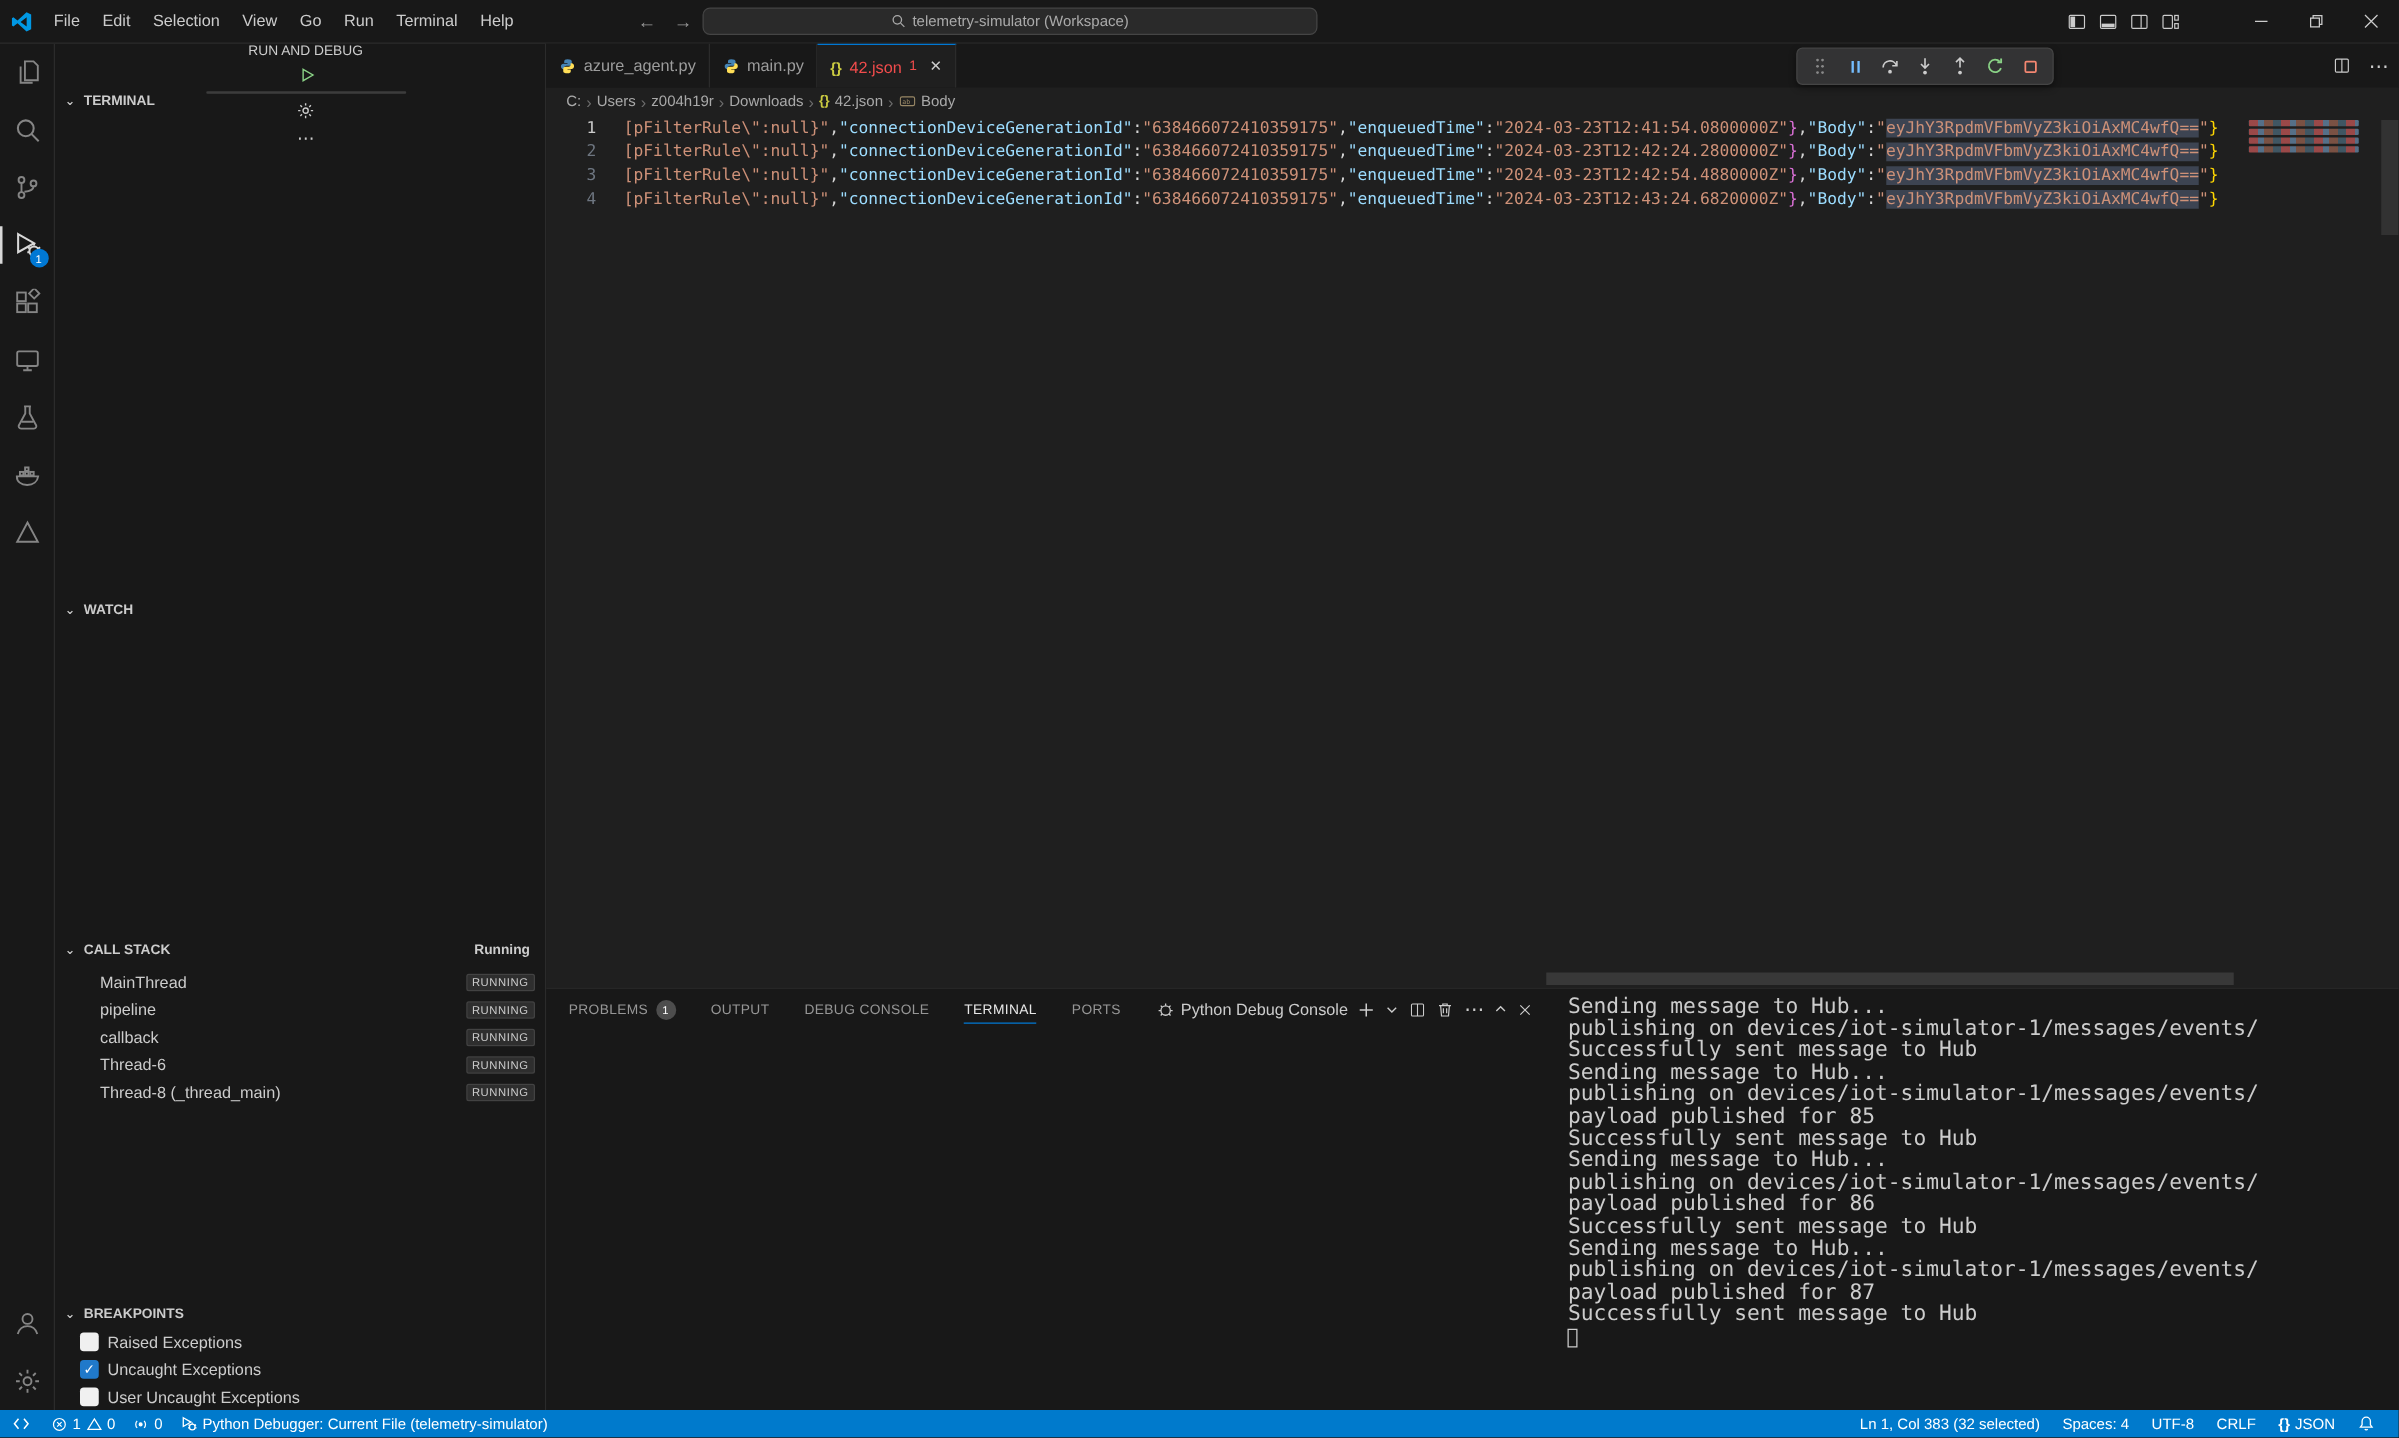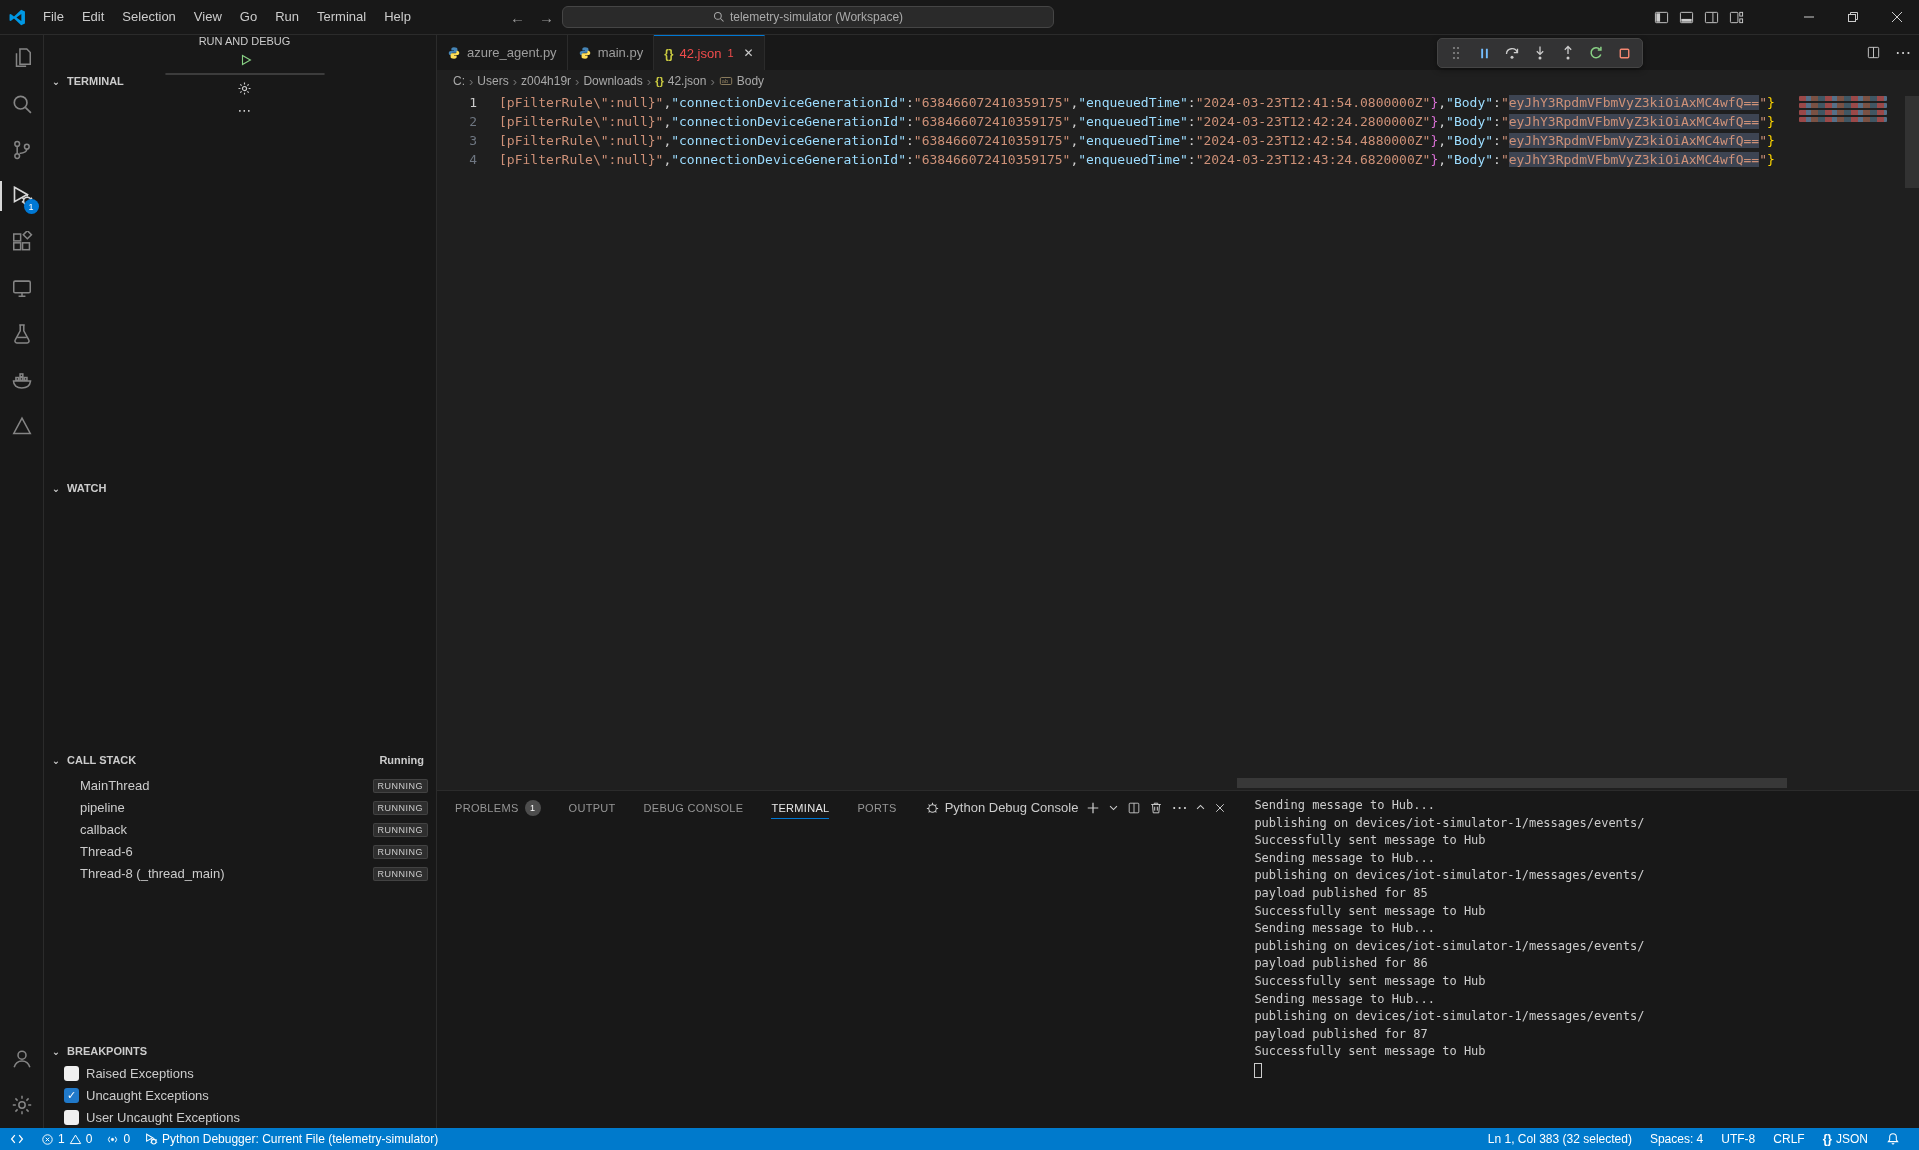--- a/index.html
+++ b/index.html
@@ -82,21 +82,21 @@
 
   
   .panel { height:338px; background:#181818; border-top:1px solid #2b2b2b; display:flex; flex-direction:row; }
   .panel-header { height:33px; display:flex; align-items:center; padding:0 8px 0 18px; }
   .panel-tab { font-size:11px; color:#969696; margin-right:28px; height:33px; display:flex; align-items:center; gap:6px; position:relative; letter-spacing:.3px; }
   .panel-tab.active { color:#e7e7e7; }
   .panel-tab.active::after { content:""; position:absolute; left:0; right:0; bottom:5px; height:1px; background:#0078d4; }
   .ptab-badge { background:#4d4d4d; color:#ffffff; font-size:9px; min-width:16px; height:16px; border-radius:9px; display:flex; align-items:center; justify-content:center; }
   .panel-right { margin-left:auto; display:flex; align-items:center; gap:8px; color:#cccccc; }
   .console-label { font-size:13px; color:#cccccc; display:flex; align-items:center; gap:5px; }
-  .terminal { flex:1; padding:6px 0 0 20px; font-family:"DejaVu Sans Mono","Liberation Mono",monospace; font-size:12px; line-height:17.6px; color:#cccccc; }
+  .terminal { flex:1; padding:6px 0 0 20px; font-family:"DejaVu Sans Mono","Liberation Mono",monospace; font-size:17px; line-height:17.6px; color:#cccccc; }
   .term-cursor { width:8px; height:15px; border:1px solid #cccccc; margin-top:2px; }
 
   
   .statusbar { height:22px; background:#007acc; display:flex; align-items:center; color:#ffffff; font-size:12px; padding:0 10px 0 0; }
   .sb-item { display:flex; align-items:center; gap:4px; padding:0 7px; height:22px; }
   .sb-remote { padding:0 10px; }
   .sb-right { margin-left:auto; display:flex; align-items:center; }
   .sb-right .sb-item { padding:0 9px; }
 </style>
 </head>

